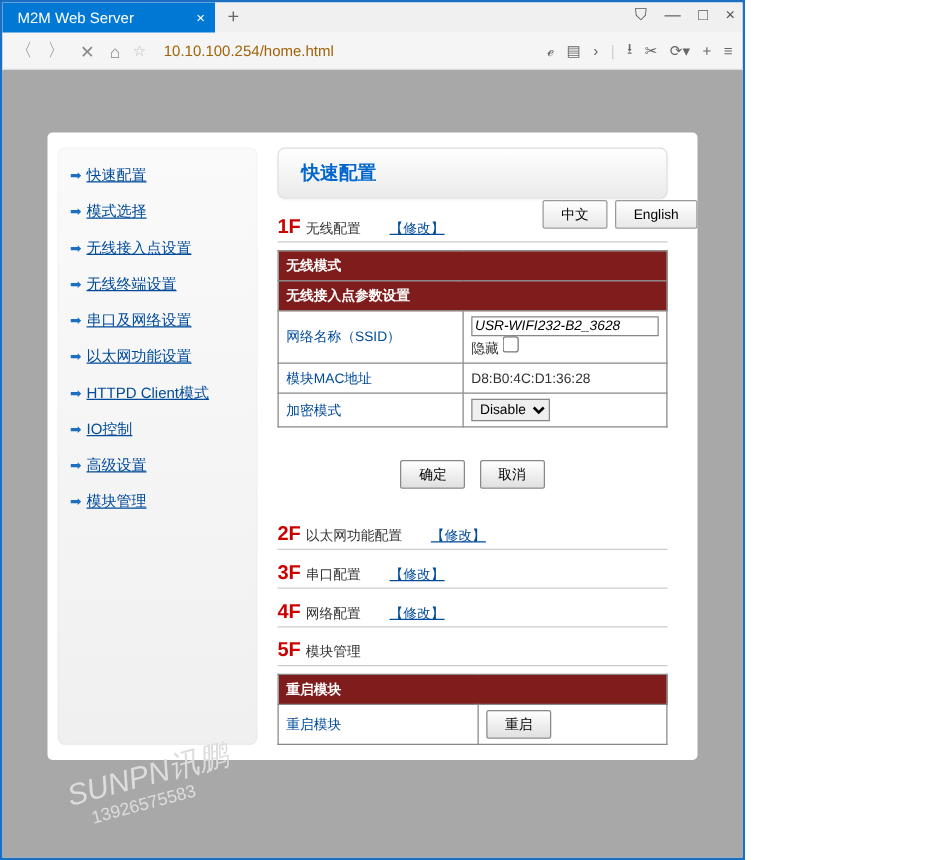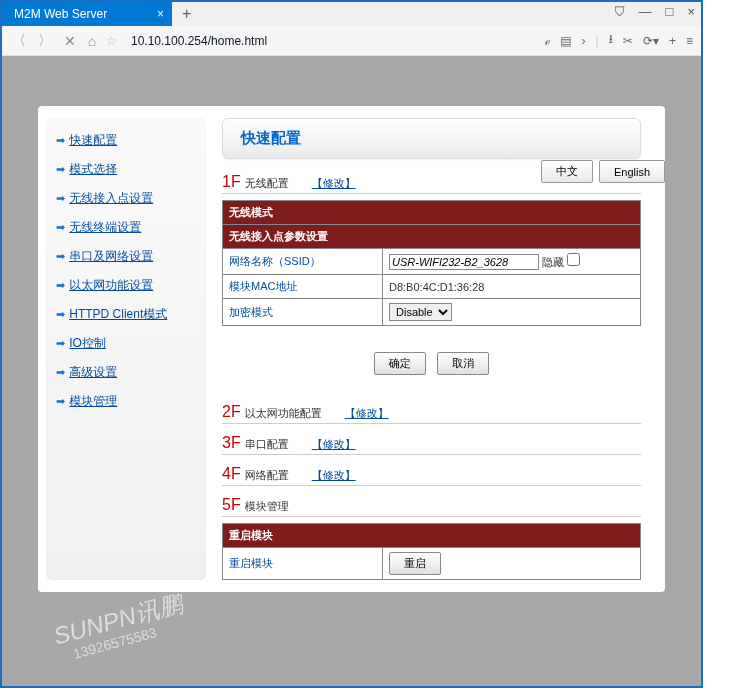--- a/index.html
+++ b/index.html
@@ -1,29 +1,29 @@
 <!DOCTYPE html>
 <html><head>
   <meta charset="utf-8">
   <style>
     * { margin: 0; padding: 0; box-sizing: border-box; }
     body { font-family: Arial, sans-serif; font-size: 12px; background: #fff; }
     
-    .browser-window { width: 703px; height: 688px; border: 2px solid #1b6ec2; position: relative; }
+    .browser-window { width: 596px; height: 688px; border: 2px solid #1b6ec2; position: relative; }
     
     .tab-bar { height: 24px; background: #f0f0f0; display: flex; align-items: center; position: relative; }
     .tab { background: #0078d4; color: #fff; padding: 4px 12px; height: 24px; display: flex; align-items: center; min-width: 170px; position: relative; }
     .tab-close { position: absolute; right: 8px; color: #fff; cursor: pointer; }
     .new-tab { padding: 0 10px; color: #666; font-size: 16px; }
     .window-controls { position: absolute; right: 6px; top: 2px; display: flex; gap: 14px; color: #555; font-size: 13px; }
     .window-controls span { cursor: pointer; }
     
     .addr-bar { height: 30px; background: #f5f5f5; display: flex; align-items: center; padding: 0 8px; gap: 8px; border-bottom: 1px solid #ddd; }
     .nav-btn { color: #888; font-size: 14px; cursor: pointer; padding: 0 2px; }
-    .url-text { flex: 1; color: #0f172a; padding-left: 6px; }
+    .url-text { flex: 1; color: #a16207; padding-left: 6px; }
     .star-icon { color: #bbb; }
     .right-tools { display: flex; gap: 10px; color: #666; align-items: center; }
     .right-tools span { cursor: pointer; }
     
     .page-area { background: #a8a8a8; height: calc(100% - 54px); padding: 0; position: relative; }
     .inner-page { background: #a8a8a8; margin: 0 0; height: 100%; padding-top: 50px; }
     
     .lang-buttons { position: absolute; top: 56px; right: 36px; display: flex; gap: 6px; margin-top: 48px; }
     .lang-btn { border: 1px solid #999; background: linear-gradient(#fff, #e8e8e8); padding: 3px 14px; font-size: 11px; cursor: pointer; border-radius: 2px; }
     
@@ -32,21 +32,21 @@
     .sidebar { width: 160px; background: linear-gradient(#fafafa, #f0f0f0); border-radius: 6px; padding: 8px 4px; box-shadow: inset 0 0 3px rgba(0,0,0,0.05); }
     .nav-item { display: flex; align-items: center; padding: 6px 6px; gap: 4px; cursor: pointer; }
     .nav-arrow { color: #1b6ec2; font-size: 11px; }
     .nav-text { color: #004b9b; text-decoration: underline; font-size: 12px; }
     
     .content { flex: 1; padding: 0 16px; }
     .page-title-box { background: linear-gradient(#fff, #eaeaea); border: 1px solid #ddd; border-radius: 6px; padding: 10px 18px; margin-bottom: 14px; box-shadow: 0 1px 2px rgba(0,0,0,0.05); }
     .page-title-text { color: #0066cc; font-size: 15px; font-weight: bold; }
     
     .section-line { display: flex; align-items: baseline; gap: 4px; margin: 10px 0 6px; border-bottom: 1px solid #ccc; padding-bottom: 2px; }
-    .section-num { color: #cc0000; font-size: 16px; font-weight: normal; }
+    .section-num { color: #cc0000; font-size: 16px; font-weight: bold; }
     .section-label { color: #333; font-size: 11px; }
     .section-link { color: #004b9b; font-size: 11px; margin-left: 19px; }
     
     .config-table { width: 100%; border-collapse: collapse; margin-top: 4px; }
     .config-table td { border: 1px solid #888; padding: 4px 6px; font-size: 11px; }
     .thead-row td { background: #7f1d1d; color: #fff; font-weight: bold; }
     .label-cell { color: #004b9b; width: 160px; }
     .val-cell { color: #333; }
     .val-cell select, .val-cell input[type=text] { font-size: 11px; border: 1px solid #888; padding: 1px 2px; }
     .val-cell input[type=text] { width: 150px; font-style: italic; }

